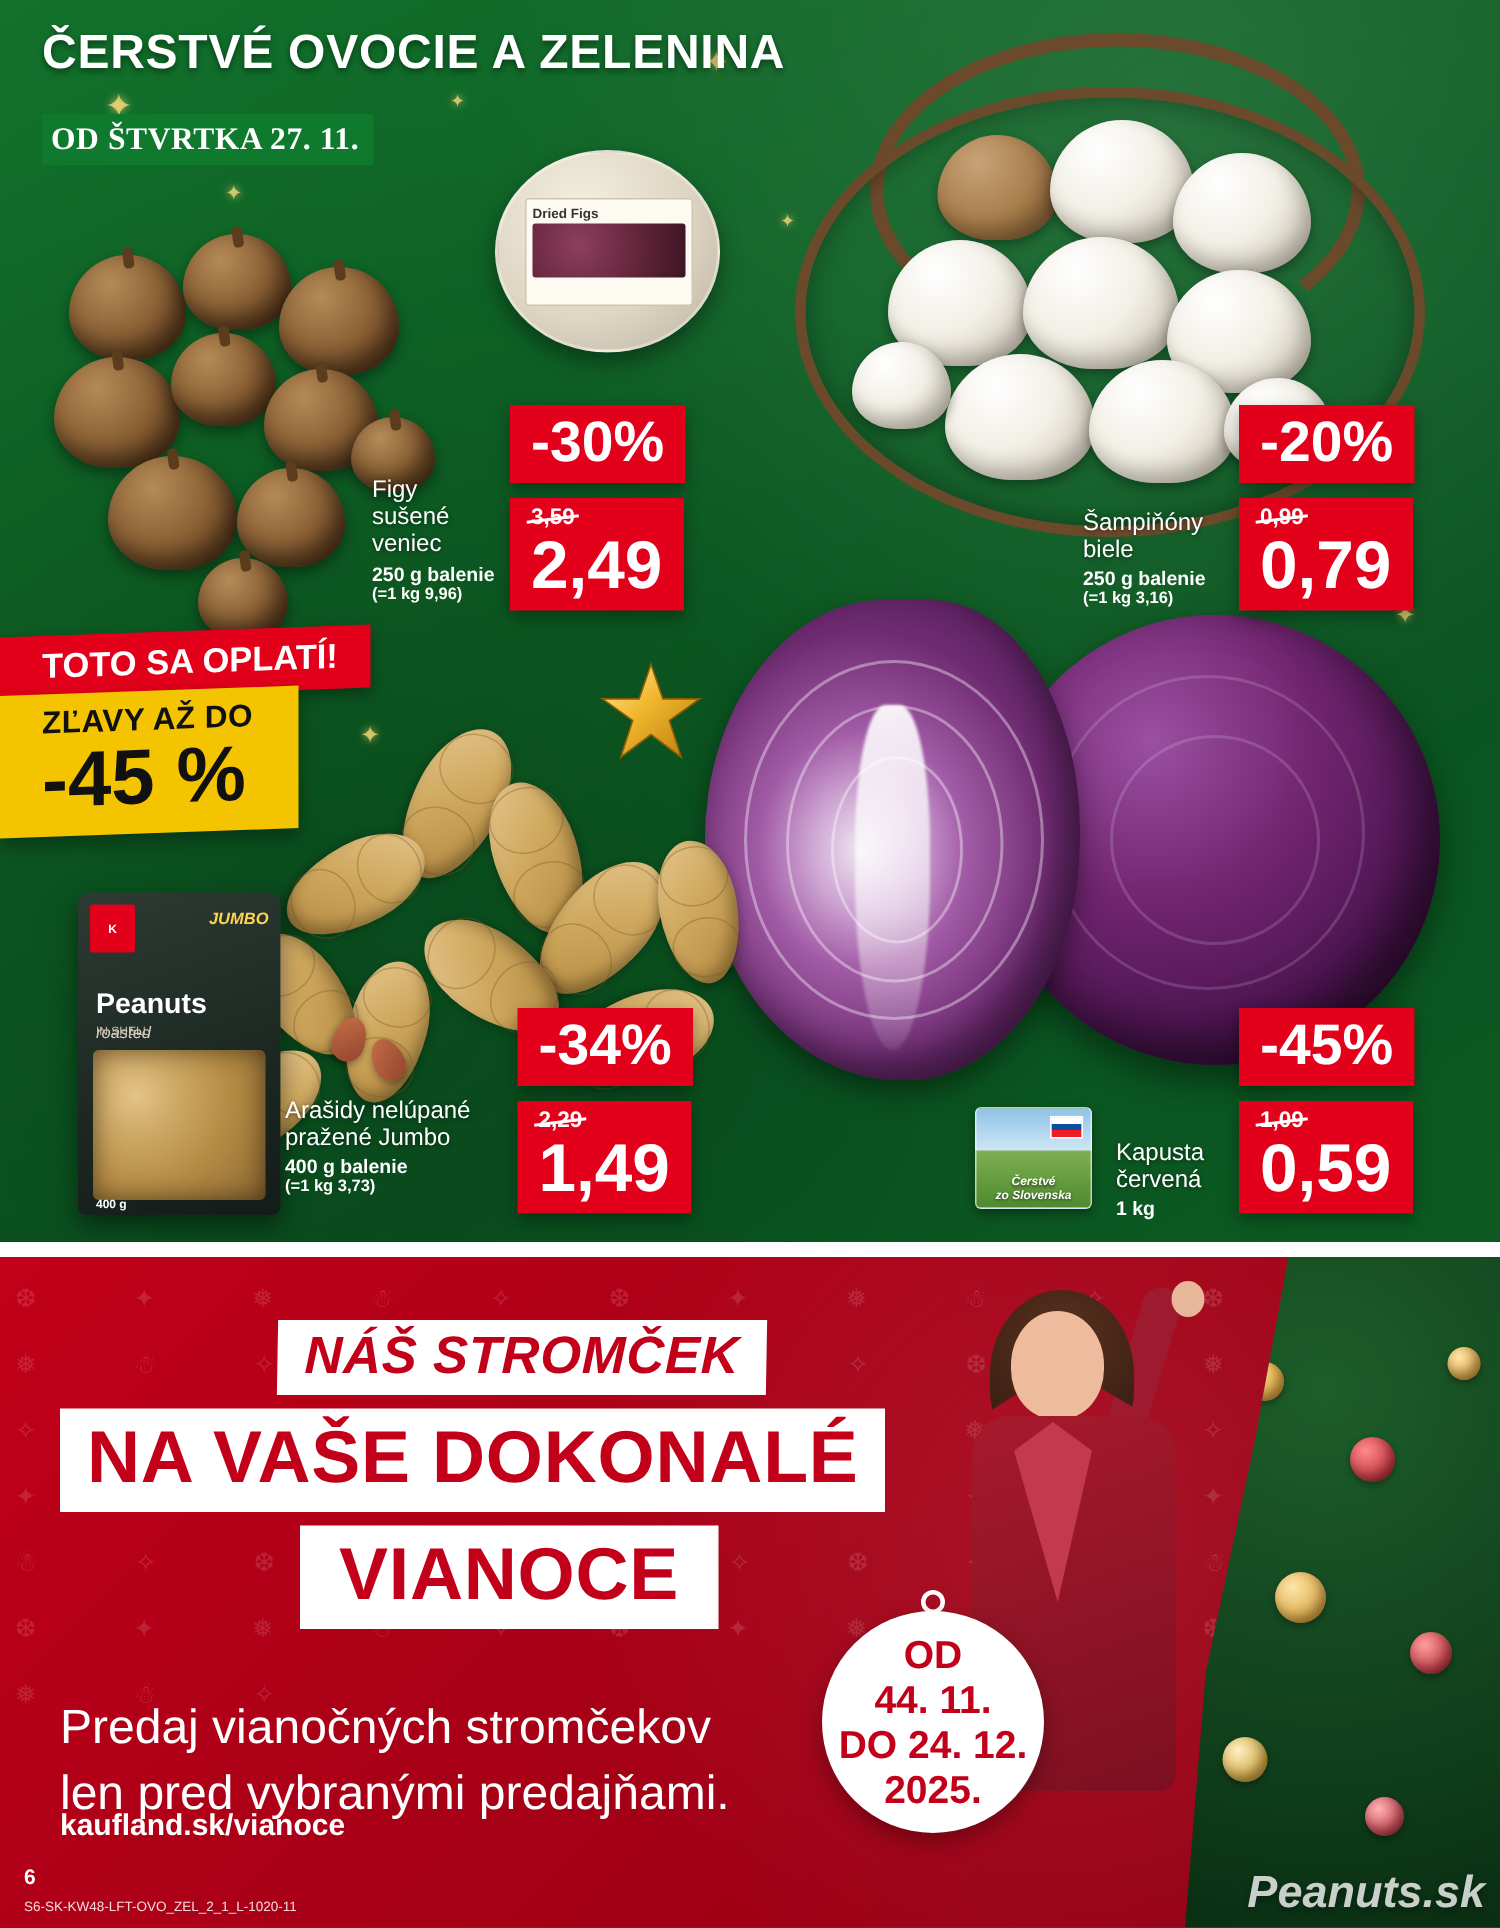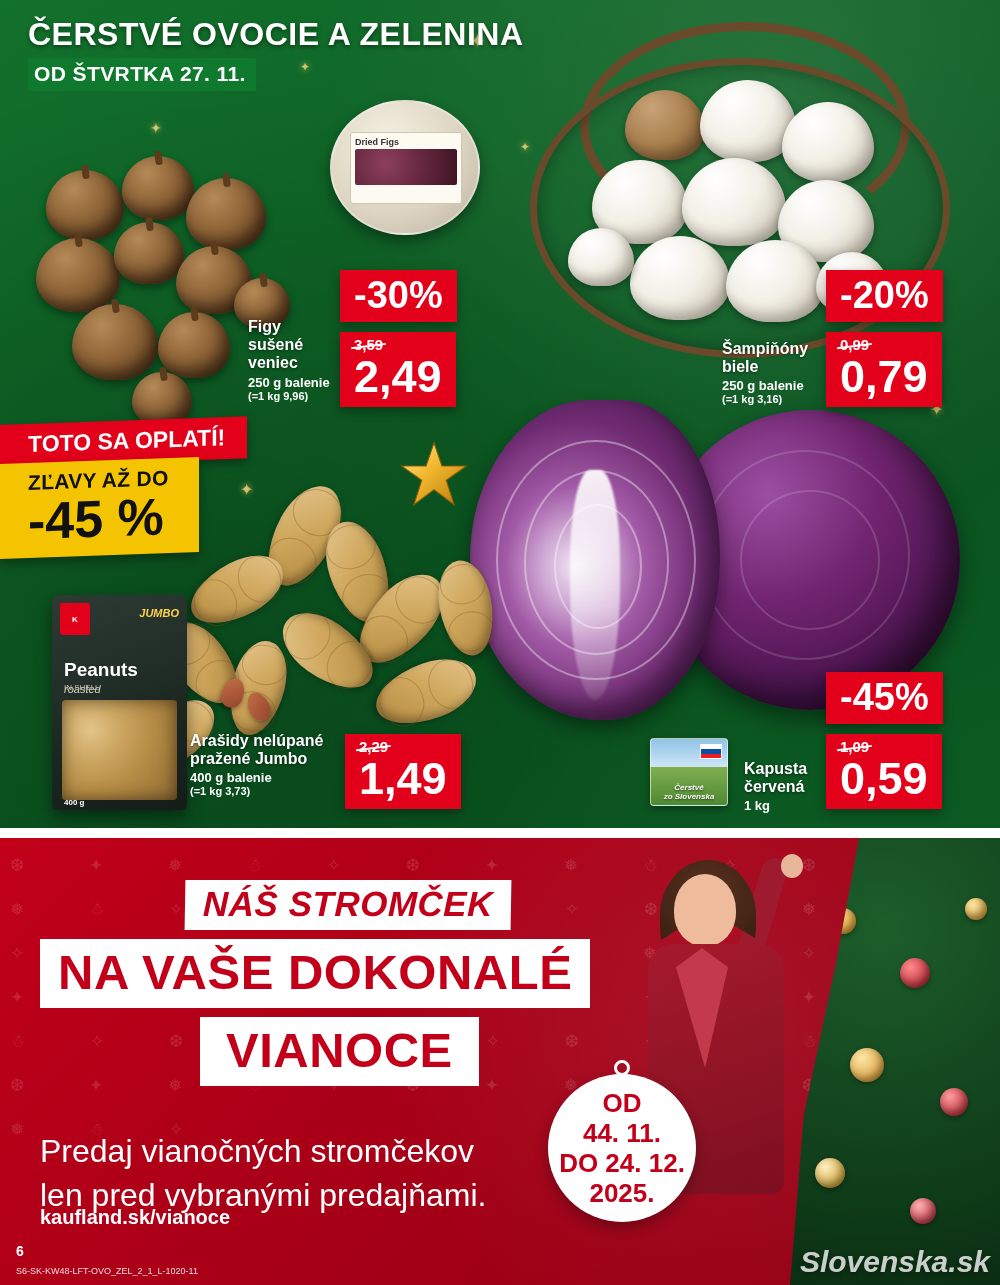--- a/index.html
+++ b/index.html
@@ -41,24 +41,25 @@
   .hdr h1 {
     font-size: 32px;
     letter-spacing: 0.5px;
     font-weight: 800;
     color: #ffffff;
     text-shadow: 0 2px 4px rgba(0,0,0,0.45);
     line-height: 1.05;
   }
   .hdr .sub-wrap {
     display: inline-block;
-    margin-top: 6px;
+    margin-top: 24px;
     background: #0f7a2d;
     padding: 4px 10px 5px 6px;
     border-radius: 2px;
+    font-family: Liberation Serif, serif;
   }
   .hdr .sub {
     font-size: 21px;
     font-weight: 800;
     color: #ffffff;
     letter-spacing: 0.4px;
   }
 
   
   .fig-cluster { position: absolute; left: 36px; top: 150px; width: 300px; height: 270px; }
@@ -248,21 +249,21 @@
     font-size: 15px; font-weight: 700; position: relative; display: inline-block;
   }
   .pricebox .old::after {
     content: ""; position: absolute; left: -3px; right: -3px; top: 52%;
     height: 2px; background: #fff; transform: rotate(-7deg);
   }
   .pricebox .now {
     font-size: 45px; font-weight: 800; line-height: 0.98; margin-top: 1px;
   }
   .prod-name {
-    color: #fff; font-size: 16px; font-weight: 700; line-height: 1.14;
+    color: #fff; font-size: 16px; font-weight: 400; line-height: 1.14;
     text-shadow: 0 1px 3px rgba(0,0,0,0.5);
   }
   .prod-weight { color: #fff; font-size: 13px; font-weight: 700; margin-top: 2px; }
   .prod-unit { color: #fff; font-size: 11px; font-weight: 700; }
 
   
   .oplati {
     position: absolute; left: 0; top: 425px; z-index: 8;
     width: 300px;
   }
@@ -560,20 +561,23 @@
         <span>K</span>
       </div>
       <div class="jumbo">JUMBO</div>
       <div class="roasted">roasted</div>
       <div class="pname">Peanuts</div>
       <div class="psub">IN SHELL</div>
       <div class="window"></div>
       <div class="g400">400 g</div>
     </div>
 
+    <div class="price-block" style="left:345px;top:672px;">
+      <div class="disc">-34%</div>
+    </div>
     <div class="price-block" style="left:190px;top:732px;width:165px;">
       <div class="prod-name">Arašidy nelúpané</div>
       <div class="prod-name">pražené Jumbo</div>
       <div class="prod-weight">400 g balenie</div>
       <div class="prod-unit">(=1 kg 3,73)</div>
     </div>
     <div class="price-block" style="left:345px;top:734px;">
       <div class="pricebox">
         <div class="old">2,29</div>
         <div class="now">1,49</div>
@@ -647,15 +651,15 @@
       <div class="ball">
         <span>OD</span>
         <span>44. 11.</span>
         <span>DO 24. 12.</span>
         <span>2025.</span>
       </div>
     </div>
 
     <div class="page-no">6</div>
     <div class="code">S6-SK-KW48-LFT-OVO_ZEL_2_1_L-1020-11</div>
-    <div class="watermark">Slovenska.sk</div>
+    <div class="watermark">Peanuts.sk</div>
   </div>
 </div>
 
 </body></html>

